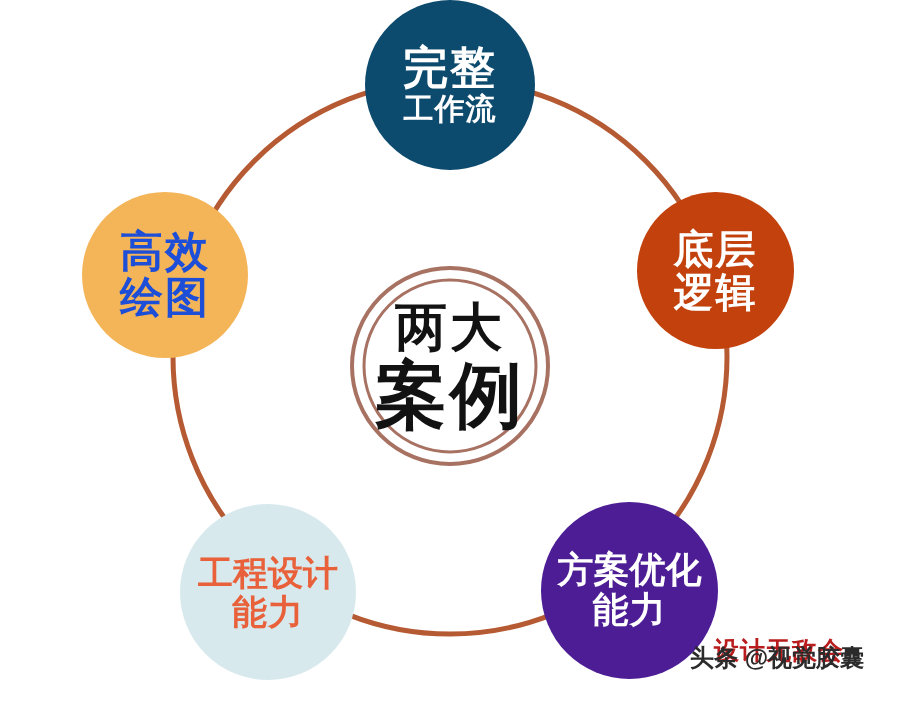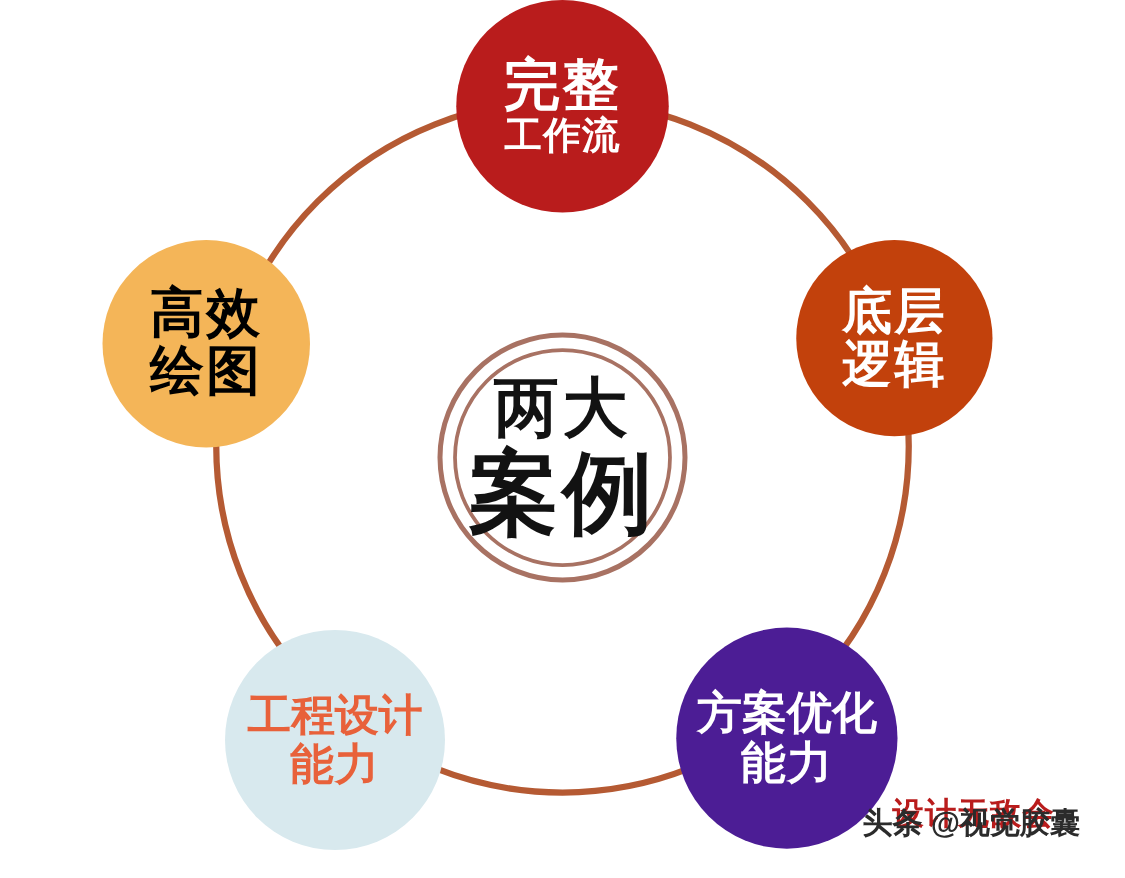--- a/index.html
+++ b/index.html
@@ -43,21 +43,21 @@
   }
   .node .ln {
     display: block;
     white-space: nowrap;
   }
 
   
   #node-workflow {
     left: 365px; top: 0px;
     width: 170px; height: 170px;
-    background: #b91c1c;
+    background: #0c4a6e;
     color: #ffffff;
   }
   #node-workflow .ln1 { font-size: 45px; letter-spacing: 2px; margin-bottom: 3px; }
   #node-workflow .ln2 { font-size: 30px; letter-spacing: 1px; }
 
   
   #node-logic {
     left: 637px; top: 192px;
     width: 157px; height: 157px;
     background: #c2410c;
@@ -84,21 +84,21 @@
     color: #e8613a;
   }
   #node-engineering .ln1 { font-size: 35px; letter-spacing: 0px; margin-bottom: 3px; }
   #node-engineering .ln2 { font-size: 35px; letter-spacing: 1px; }
 
   
   #node-drawing {
     left: 82px; top: 192px;
     width: 166px; height: 166px;
     background: #f4b558;
-    color: #000000;
+    color: #1d4ed8;
   }
   #node-drawing .ln1 { font-size: 43px; letter-spacing: 2px; margin-bottom: 2px; }
   #node-drawing .ln2 { font-size: 43px; letter-spacing: 2px; }
 
   
   #hub {
     position: absolute;
     left: 352px; top: 268px;
     width: 196px; height: 196px;
     border-radius: 50%;

